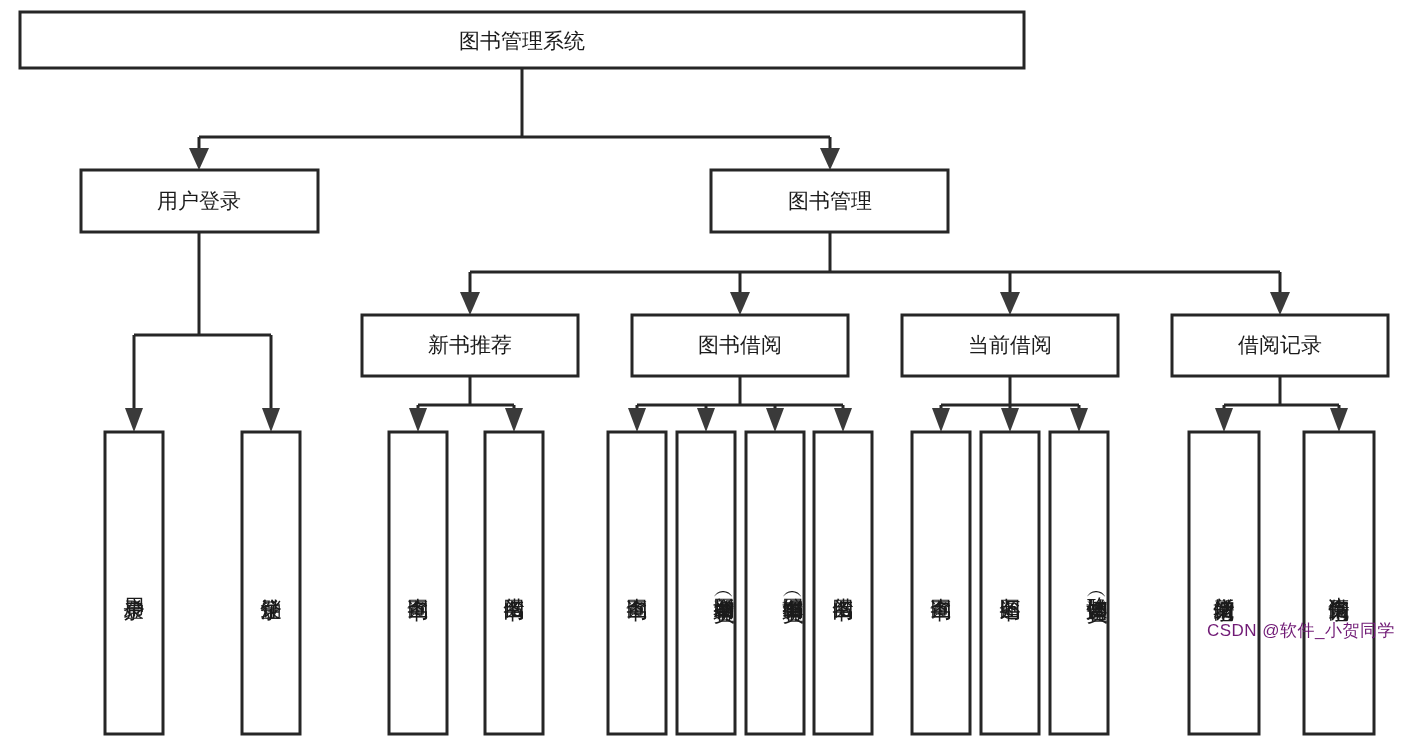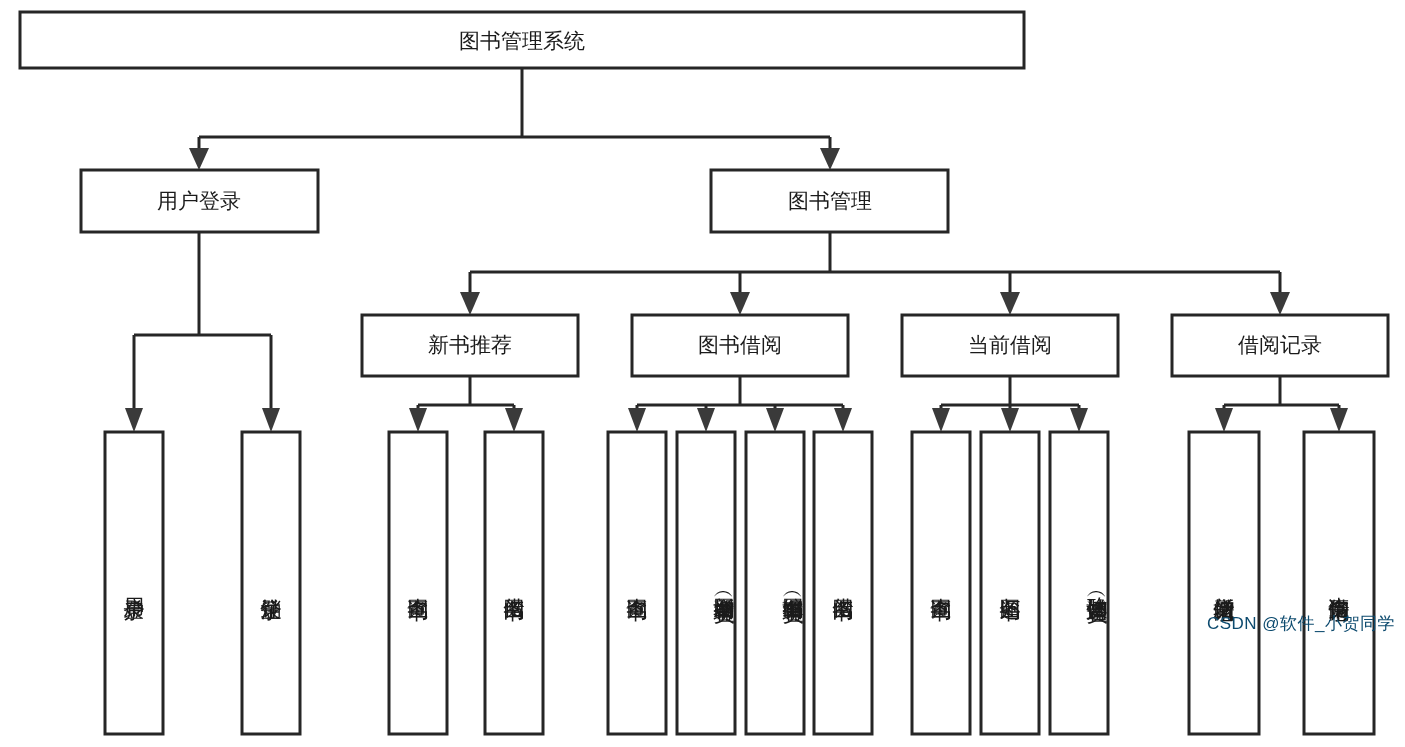--- a/index.html
+++ b/index.html
@@ -61,24 +61,24 @@
     display: flex;
     align-items: center;
     justify-content: center;
     text-align: center;
     white-space: nowrap;
     pointer-events: none;
   }
   #watermark {
     position: absolute;
     right: 10px;
-    bottom: 12px;
+    bottom: 5px;
     font-family: "Liberation Sans", "DejaVu Sans", sans-serif;
     font-size: 17px;
-    color: #0c4a6e;
+    color: #701a75;
     letter-spacing: 0.5px;
     white-space: nowrap;
   }
 </style>
 </head>
 <body>
 
 <div id="diagram-root">
 
   <svg id="flow" viewBox="0 0 1405 747">

